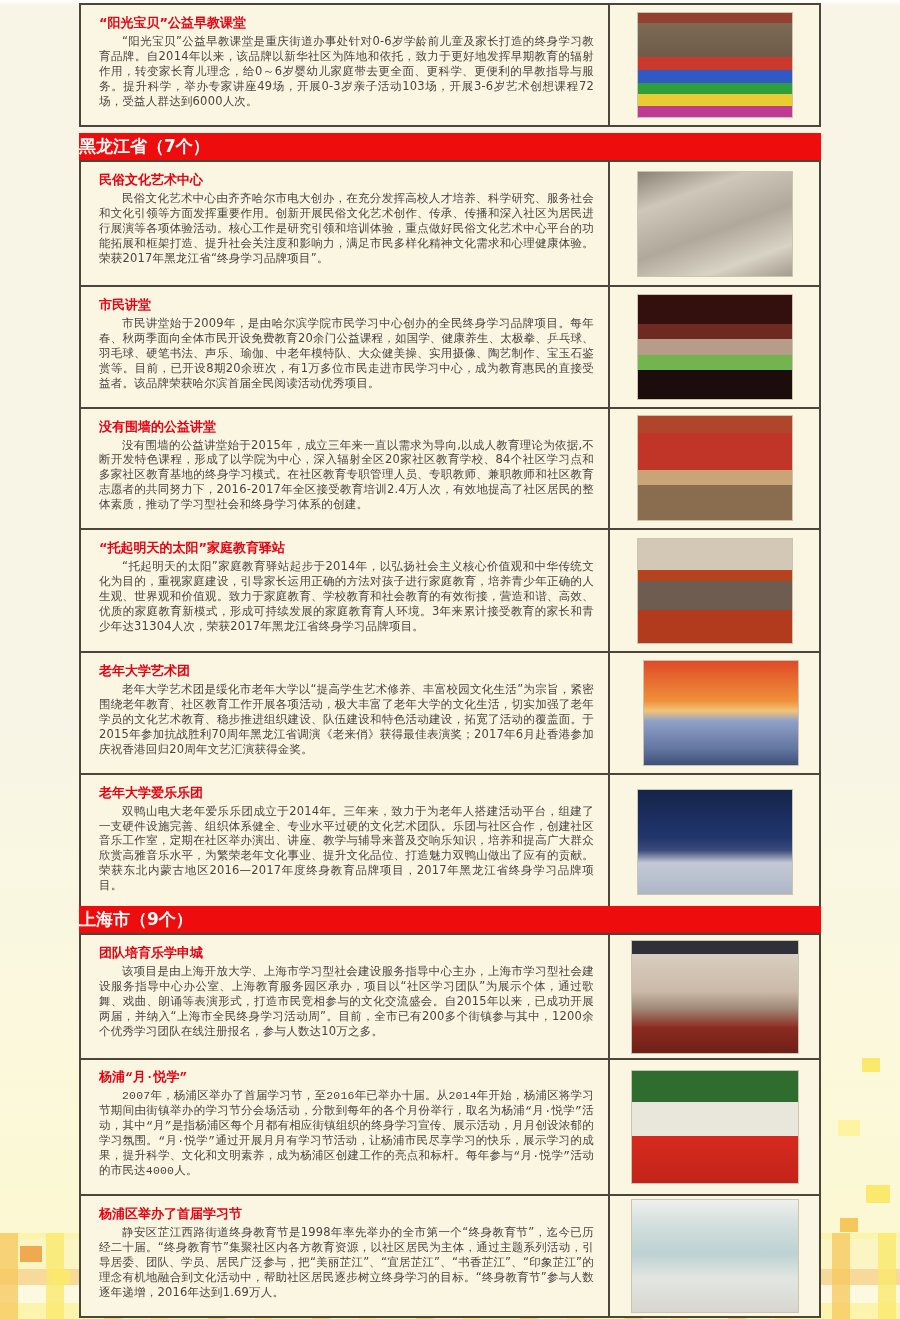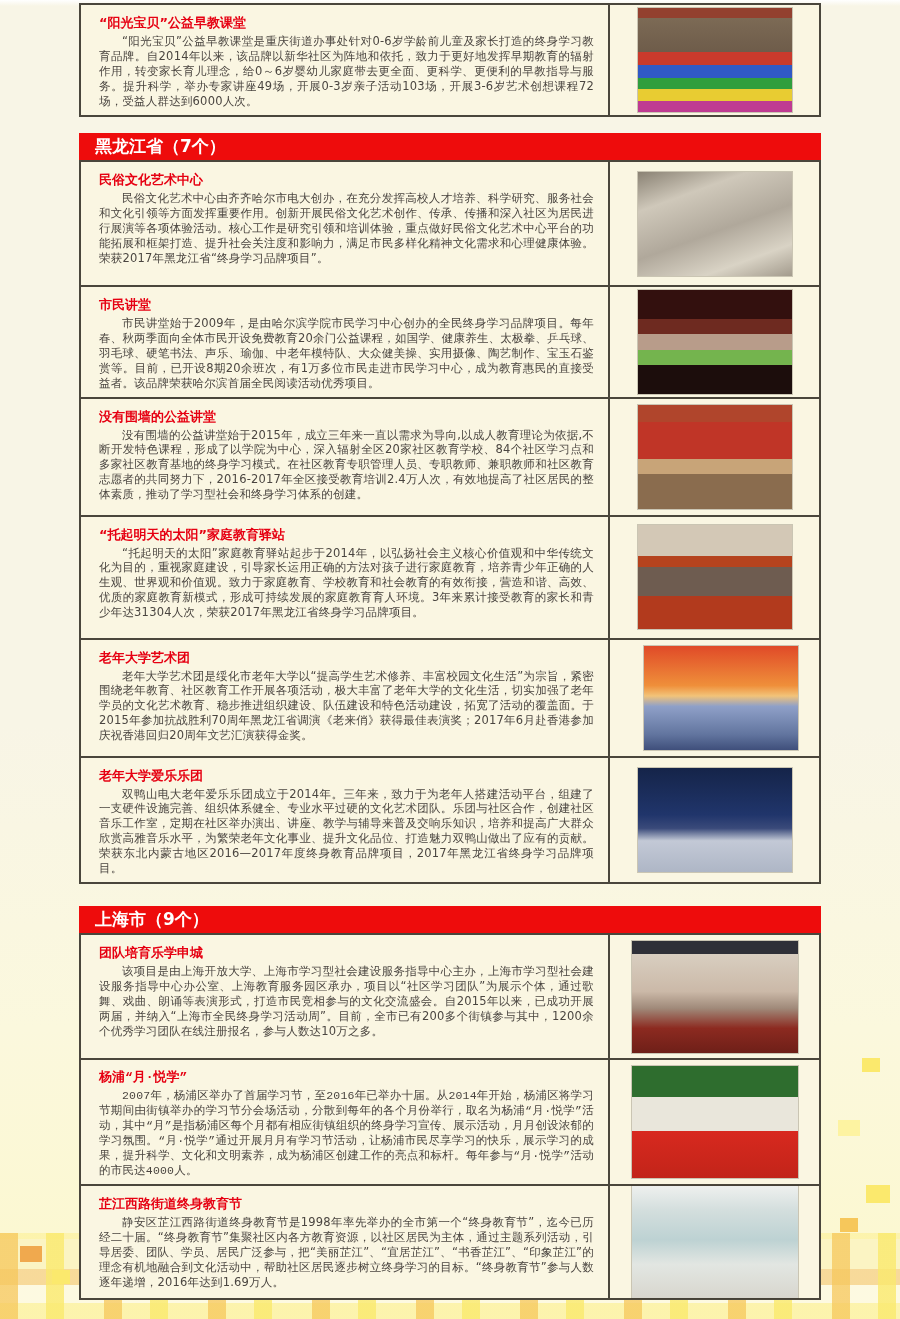--- a/index.html
+++ b/index.html
@@ -17,25 +17,25 @@
       #fbf4c3;
   }
   .sq{position:absolute;z-index:0;}
   .sq.a{background:#fbe96d;} .sq.b{background:#f6c75b;} .sq.c{background:#fdf3a1;} .sq.d{background:#f0a94e;}
   
   .content{position:absolute;left:79px;top:3px;width:742px;z-index:2;}
   .abs{position:absolute;left:0;width:742px;}
   .box{border:2px solid #4a463c;background:#faf6e2;box-sizing:border-box;}
   .row{display:flex;box-sizing:border-box;}
   .row + .row{border-top:2px solid #4a463c;}
-  .cell-text{width:529px;box-sizing:border-box;border-right:2px solid #4a463c;padding:9px 14px 6px 18px;}
+  .cell-text{width:529px;box-sizing:border-box;border-right:2px solid #4a463c;padding:9px 14px 16px 18px;}
   .cell-photo{flex:1;display:flex;align-items:center;justify-content:center;}
   .title{margin:0 0 3px 0;font-size:13px;line-height:17px;font-weight:bold;color:#e60012;}
   .body{margin:0;font-size:11.5px;line-height:14.9px;color:#4a4540;text-align:justify;text-indent:2em;letter-spacing:.2px;}
-  .banner{height:27px;line-height:27px;background:#ee0c0c;color:#ffffff;font-size:17px;font-weight:bold;padding-left:16px;box-sizing:border-box;}
+  .banner{height:27px;line-height:27px;background:#ee0c0c;color:#ffffff;font-size:17px;font-weight:bold;box-sizing:border-box;}
   .photo{width:154px;height:104px;box-shadow:0 0 0 1px rgba(60,50,40,.25);}
   .photo.big{width:166px;height:112px;}
   
   .p0{background:linear-gradient(180deg,#93402f 0%,#93402f 10%,#7c6a55 10%,#6e5c4a 42%,#c93a2c 42%,#c93a2c 55%,#3059c6 55%,#3059c6 67%,#2f9e3d 67%,#2f9e3d 78%,#e8cc32 78%,#e8cc32 89%,#bf3b92 89%,#bf3b92 100%);}
   .p1{background:linear-gradient(160deg,#8a8274 0%,#cfc8ba 25%,#b0a89b 55%,#d9d3c5 80%,#a39b8d 100%);}
   .p2{background:linear-gradient(180deg,#33100e 0%,#33100e 28%,#6e2a20 28%,#6e2a20 42%,#b89c8a 42%,#b89c8a 58%,#74b44e 58%,#74b44e 72%,#1c0d0c 72%,#1c0d0c 100%);}
   .p3{background:linear-gradient(180deg,#b0452c 0%,#b0452c 16%,#c03527 16%,#c03527 52%,#c8a478 52%,#c8a478 66%,#8a6c4e 66%,#8a6c4e 100%);}
   .p4{background:linear-gradient(180deg,#d3c8b6 0%,#d3c8b6 30%,#b5431e 30%,#b5431e 40%,#6e5c50 40%,#6e5c50 68%,#b23a1d 68%,#b23a1d 100%);}
   .p5{background:linear-gradient(180deg,#e04a28 0%,#ef8f3a 38%,#f2c379 48%,#8fa0c8 58%,#62759f 85%,#3f4f7b 100%);}
   .p6{background:linear-gradient(180deg,#152449 0%,#20356b 45%,#3a4a7a 58%,#c3c9d6 70%,#aeb6c6 100%);}
@@ -157,21 +157,21 @@
             <h3 class="title">杨浦“月·悦学”</h3>
             <p class="body">2007年，杨浦区举办了首届学习节，至2016年已举办十届。从2014年开始，杨浦区将学习节期间由街镇举办的学习节分会场活动，分散到每年的各个月份举行，取名为杨浦“月·悦学”活动，其中“月”是指杨浦区每个月都有相应街镇组织的终身学习宣传、展示活动，月月创设浓郁的学习氛围。“月·悦学”通过开展月月有学习节活动，让杨浦市民尽享学习的快乐，展示学习的成果，提升科学、文化和文明素养，成为杨浦区创建工作的亮点和标杆。每年参与“月·悦学”活动的市民达4000人。</p>
           </div>
           <div class="cell-photo">
             <div class="photo big p8" title="杨浦“月·悦学”户外演出照片"></div>
           </div>
         </div>
 
         <div class="row" style="min-height:108px;">
           <div class="cell-text">
-            <h3 class="title">芷江西路街道终身教育节</h3>
+            <h3 class="title">杨浦区举办了首届学习节</h3>
             <p class="body">静安区芷江西路街道终身教育节是1998年率先举办的全市第一个“终身教育节”，迄今已历经二十届。“终身教育节”集聚社区内各方教育资源，以社区居民为主体，通过主题系列活动，引导居委、团队、学员、居民广泛参与，把“美丽芷江”、“宜居芷江”、“书香芷江”、“印象芷江”的理念有机地融合到文化活动中，帮助社区居民逐步树立终身学习的目标。“终身教育节”参与人数逐年递增，2016年达到1.69万人。</p>
           </div>
           <div class="cell-photo">
             <div class="photo big p9" title="芷江西路街道终身教育节展板照片"></div>
           </div>
         </div>
 
       </div>
     </div>
   </div>

